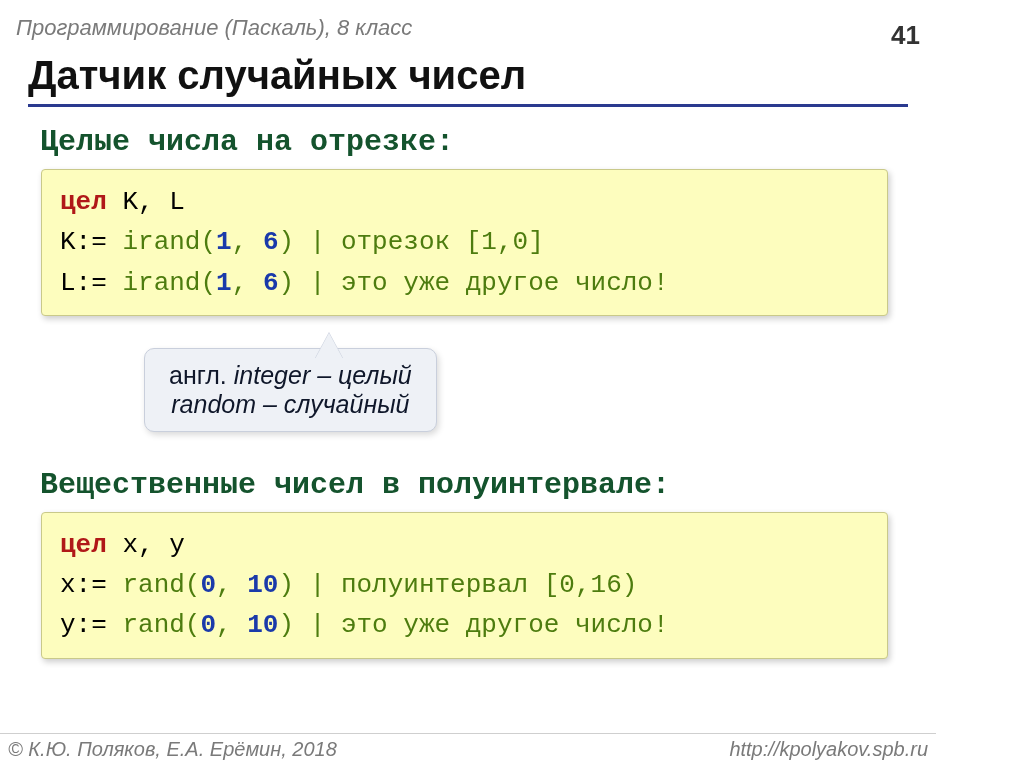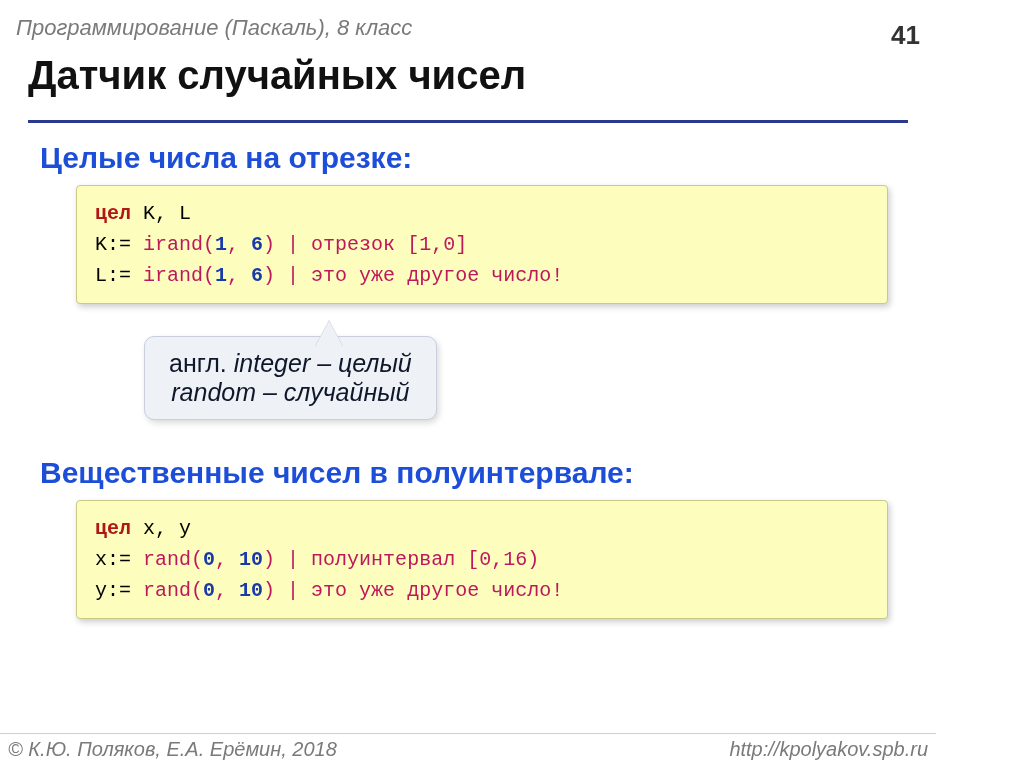--- a/index.html
+++ b/index.html
@@ -29,50 +29,51 @@
   }
   .pagenum {
     font-weight: bold;
     font-style: normal;
     color: #333;
     font-size: 26px;
     margin-top: 16px;
   }
   .title {
     margin: 2px 28px 0 28px;
-    padding-bottom: 22px;
+    padding-bottom: 6px;
     border-bottom: 3px solid #2a3a8f;
     color: #111;
     font-weight: bold;
     font-size: 40px;
   }
   .content {
     padding: 8px 40px 0 40px;
   }
   .subhead {
-    color: #1d4ed8;
+    color: #14532d;
     font-weight: bold;
     font-size: 30px;
     margin: 10px 0 10px 0;
+    font-family: Liberation Mono, monospace;
   }
   .codebox {
     background: #fdfdbe;
     border: 1px solid #c9c98a;
     border-radius: 4px;
     padding: 12px 18px;
     font-family: "Courier New", monospace;
-    font-size: 20px;
+    font-size: 26px;
     line-height: 1.55;
     box-shadow: 2px 3px 6px rgba(0,0,0,0.2);
-    margin-left: 36px;
+    margin-left: 1px;
     margin-right: 8px;
   }
   .codebox div { white-space: pre; }
   .kw  { color: #b01818; font-weight: bold; }   
-  .fn  { color: #be185d; }                       
+  .fn  { color: #4d7c0f; }                       
   .num { color: #1a3aaa; font-weight: bold; }                          
   .plain { color: #000; }
 
   .note-wrap {
     position: relative;
     height: 120px;
     margin-top: 22px;
     margin-bottom: 6px;
   }
   .notebox {

